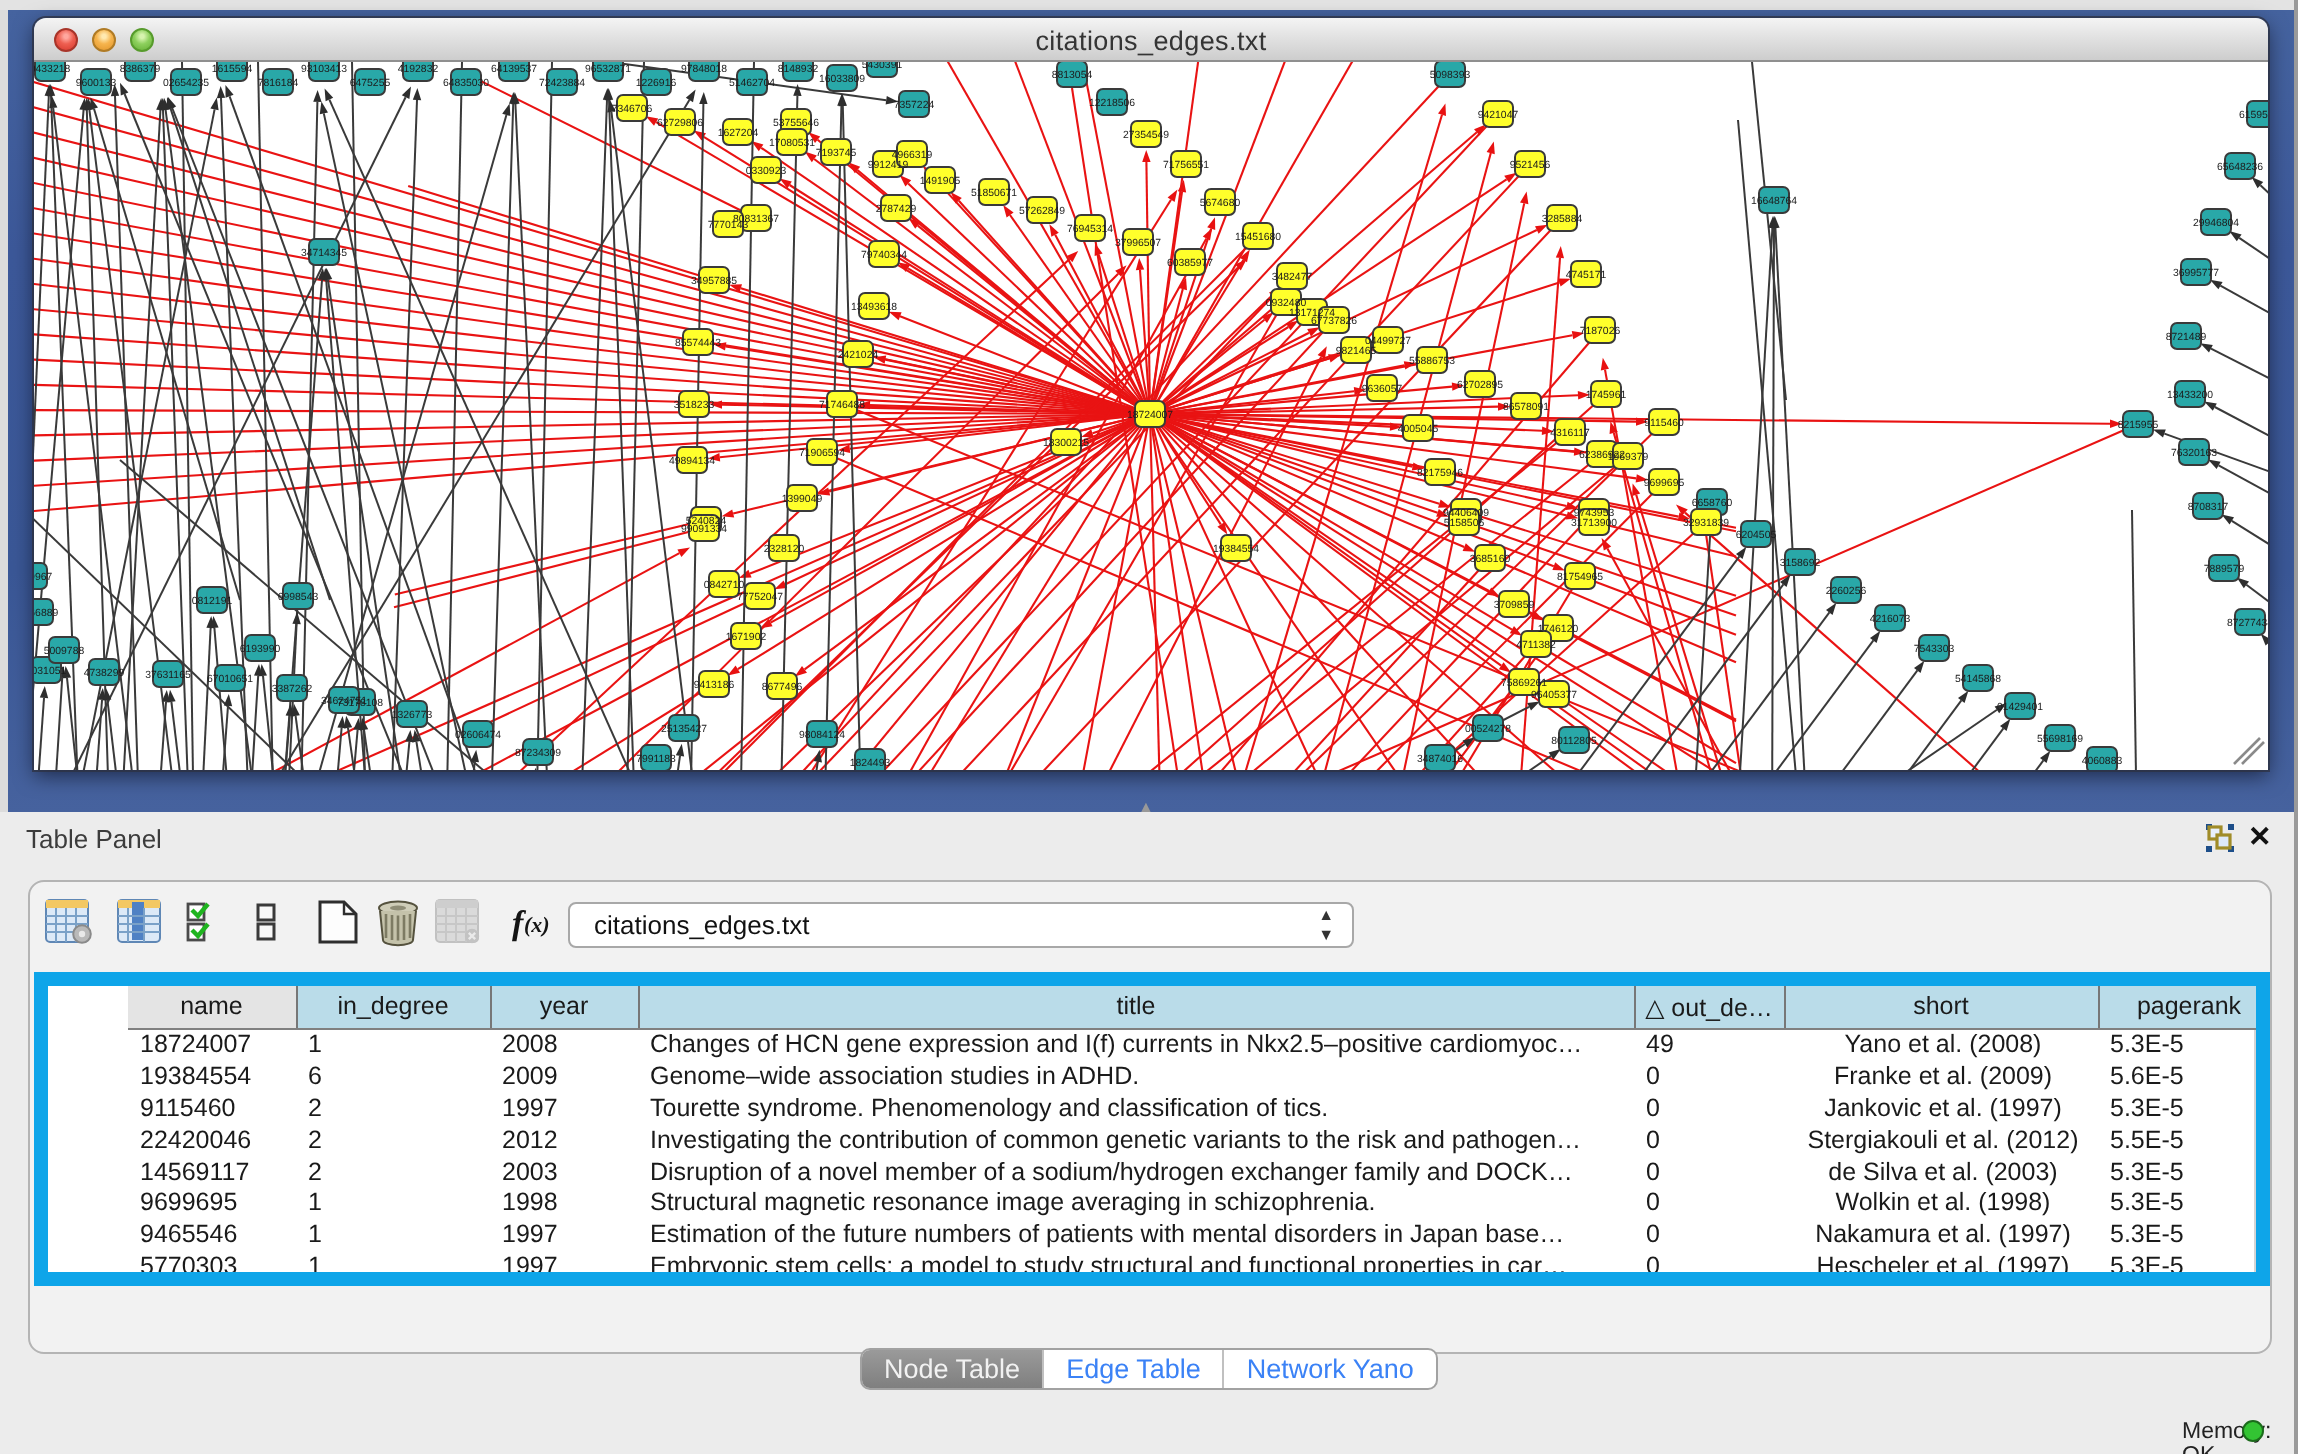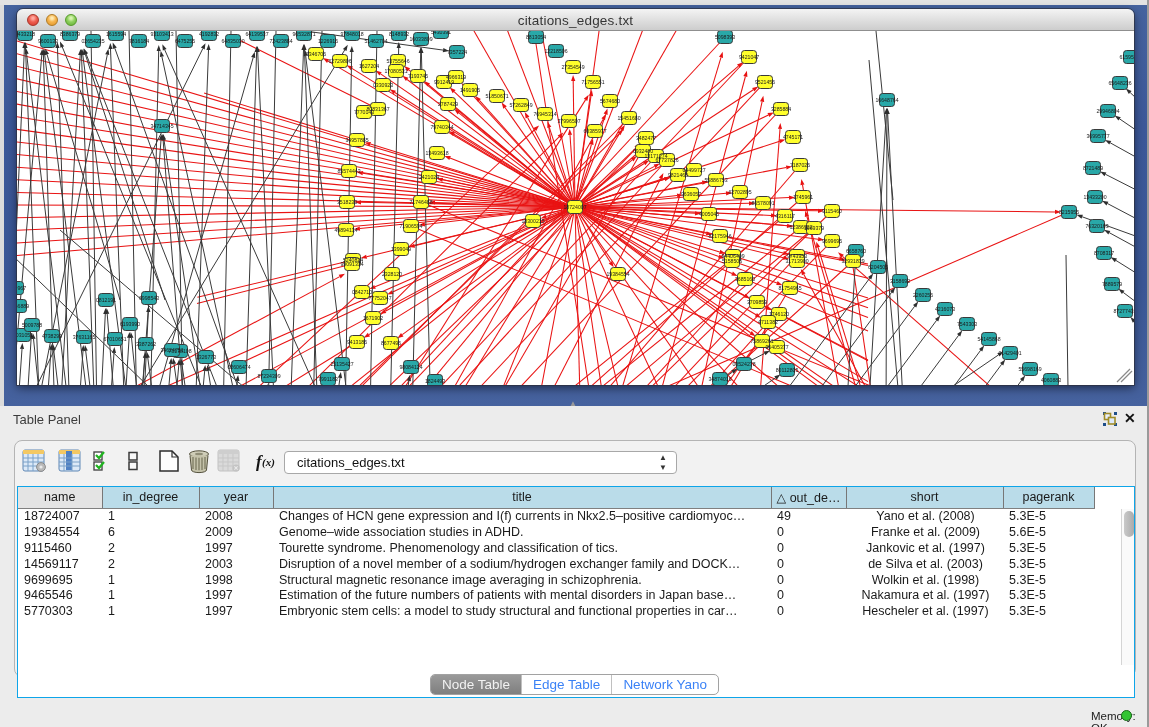--- a/index.html
+++ b/index.html
@@ -22,21 +22,21 @@
 #paneltitle { position:absolute; left:13px; top:6px; font-size:13px; color:#3c3c3c; }
 #grip { position:absolute; left:569px; top:-7px; color:#999; font-size:8px; }
 #floatico { position:absolute; left:1103px; top:6px; width:14px; height:14px; }
 #closex { position:absolute; left:1124px; top:4px; font-size:14px; font-weight:bold; color:#111; }
 #innerbox { position:absolute; left:14px; top:34px; width:1122px; height:237px; background:#f2f2f2;
   border:1px solid #b4b4b4; border-radius:8px; }
 #toolbar { position:absolute; left:4px; top:8px; height:26px; }
 #dropdown { position:absolute; left:269px; top:10px; width:393px; height:23px; background:#ffffff;
   border:1px solid #a8a8a8; border-radius:4px; font-size:13px; color:#111; line-height:21px; padding-left:12px; }
 #ddarrows { position:absolute; right:9px; top:1px; font-size:8px; color:#333; line-height:10px; text-align:center; }
-#tablewrap { position:absolute; left:2px; top:45px; width:1118px; height:212px; background:#ffffff; border:1px solid #0ea5e9; overflow:hidden; }
+#tablewrap { position:absolute; left:2px; top:45px; width:1118px; height:157px; background:#ffffff; border:7px solid #0ea5e9; overflow:hidden;padding-left:40px; }
 table { border-collapse:collapse; table-layout:fixed; width:1076px; font-size:12.5px; color:#1a1a1a; }
 th { height:21px; font-weight:normal; font-size:12.5px; background:#badce9; border-right:1px solid #777;
   border-bottom:1px solid #808080; text-align:center; overflow:hidden; white-space:nowrap; }
 th.first { background:#e4e4e4; }
 td { height:15.9px; padding:0 4px 0 6px; overflow:hidden; white-space:nowrap; }
 td.c0 { width:84px; } td.c1 { width:97px; } td.c2 { width:74px; } td.c3 { width:498px; }
 td.c4 { width:75px; } td.c5 { width:157px; text-align:center; } td.c6 { width:91px; }
 #vscroll { position:absolute; left:1103px; top:22px; width:14px; height:156px; background:#fafafa; border-left:1px solid #d5d5d5; }
 #vthumb { position:absolute; left:2px; top:2px; width:10px; height:26px; background:linear-gradient(90deg,#c9c9c9,#ababab); border-radius:5px; }
 #tabs { position:absolute; left:430px; top:268px; height:21px; display:flex; border:1px solid #a2a2a2; border-radius:5px; overflow:hidden; background:#fff; }
@@ -935,20 +935,29 @@
 <tr>
                 <td class="c0">9115460</td>
                 <td class="c1">2</td>
                 <td class="c2">1997</td>
                 <td class="c3">Tourette syndrome. Phenomenology and classification of tics.</td>
                 <td class="c4">0</td>
                 <td class="c5">Jankovic et al. (1997)</td>
                 <td class="c6">5.3E-5</td>
               </tr>
 <tr>
+                <td class="c0">22420046</td>
+                <td class="c1">2</td>
+                <td class="c2">2012</td>
+                <td class="c3">Investigating the contribution of common genetic variants to the risk and pathogen…</td>
+                <td class="c4">0</td>
+                <td class="c5">Stergiakouli et al. (2012)</td>
+                <td class="c6">5.5E-5</td>
+              </tr>
+<tr>
                 <td class="c0">14569117</td>
                 <td class="c1">2</td>
                 <td class="c2">2003</td>
                 <td class="c3">Disruption of a novel member of a sodium/hydrogen exchanger family and DOCK…</td>
                 <td class="c4">0</td>
                 <td class="c5">de Silva et al. (2003)</td>
                 <td class="c6">5.3E-5</td>
               </tr>
 <tr>
                 <td class="c0">9699695</td>

